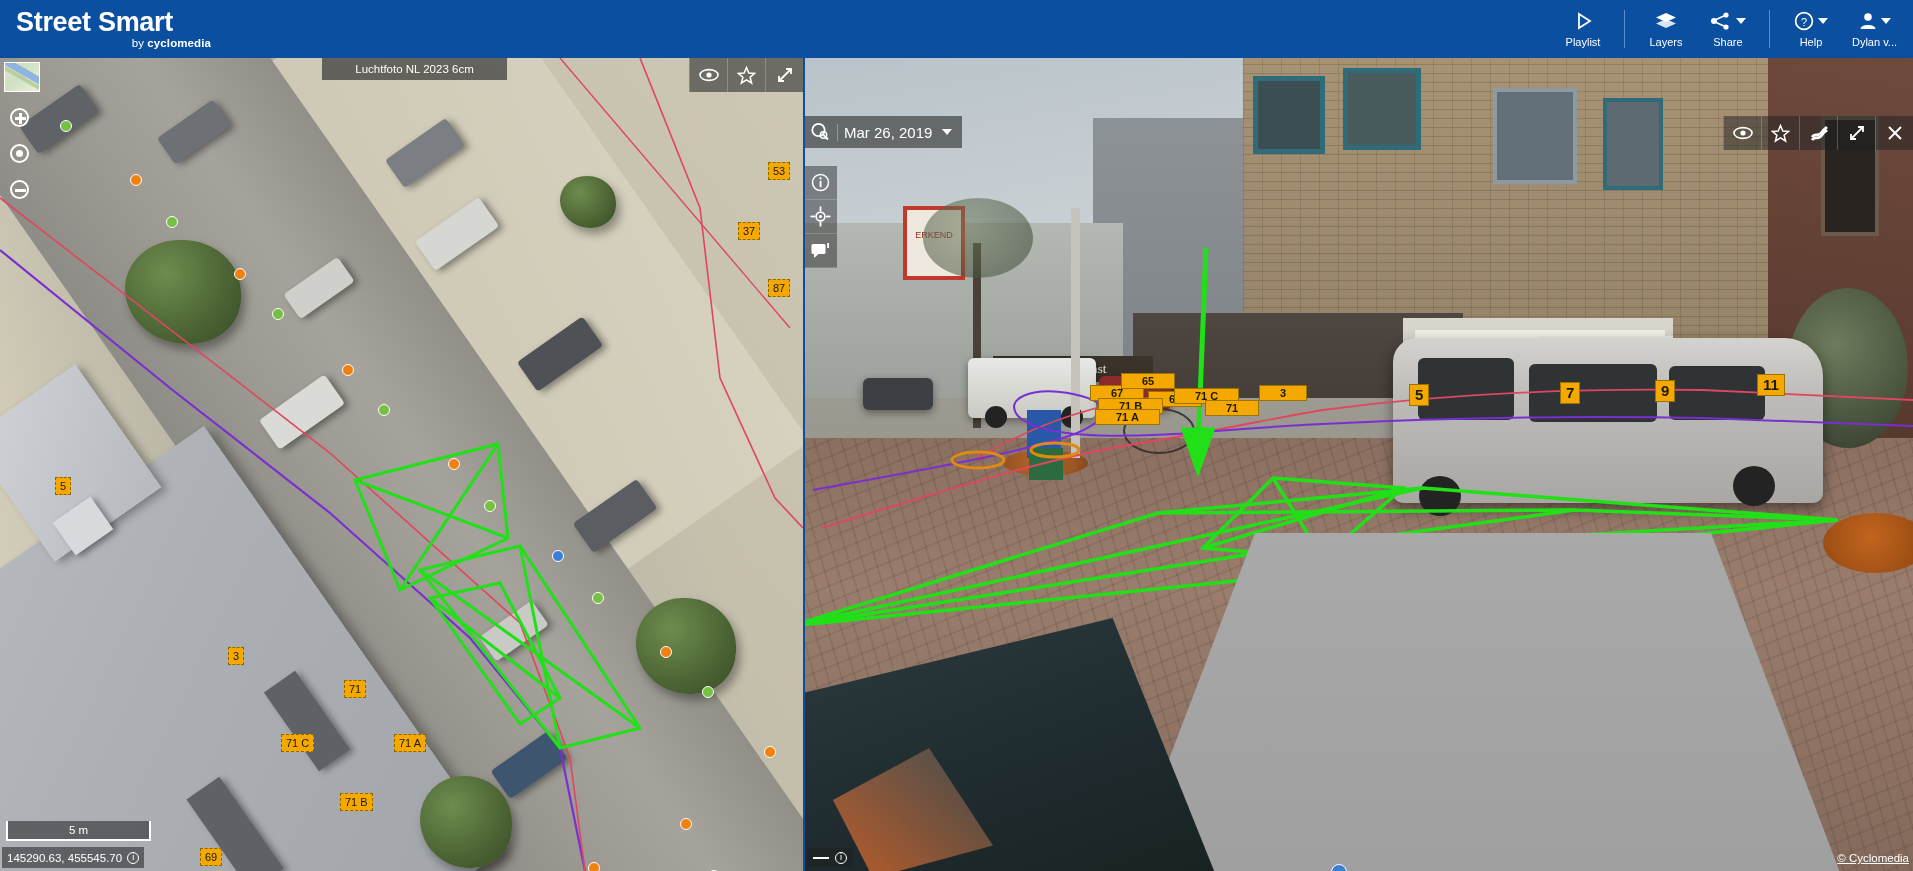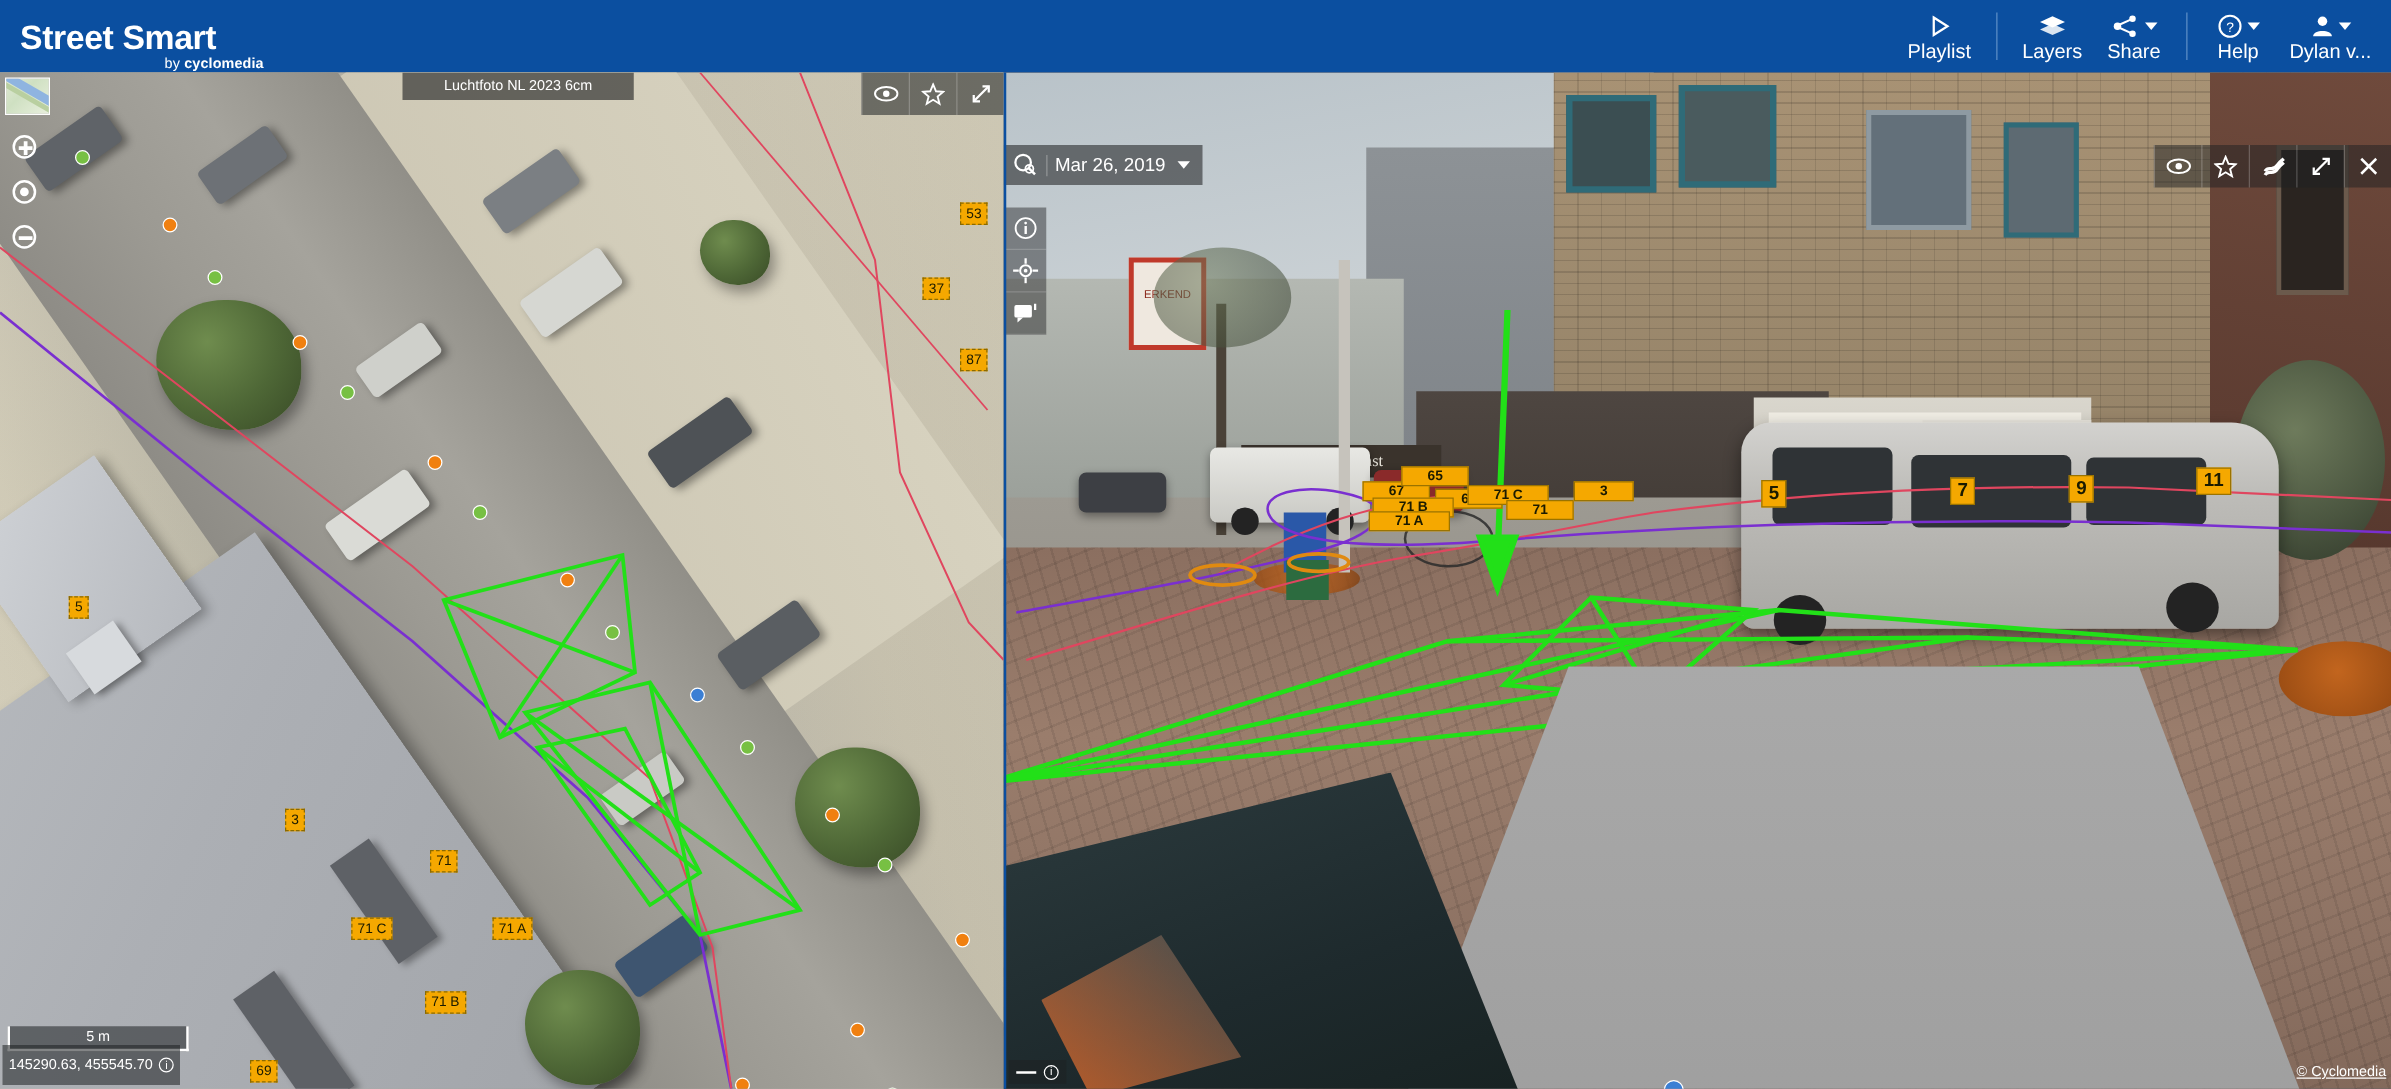--- a/index.html
+++ b/index.html
@@ -7,21 +7,21 @@
     width: 1913px; height: 871px;
     overflow: hidden;
     font-family: "Liberation Sans", sans-serif;
     background: #0b3f8f;
   }
 
   
   #topbar {
     position: absolute; left: 0; top: 0; width: 1913px; height: 58px;
     background: #0b4fa0;
-    display: flex; align-items: flex-end;
+    display: flex; align-items: center;
   }
   #logo-block { width: 215px; padding-left: 16px; }
   #logo-title {
     color: #ffffff; font-size: 27px; font-weight: bold; letter-spacing: -0.3px;
     line-height: 28px;
   }
   #logo-sub {
     color: #ffffff; font-size: 11.5px; text-align: right; padding-right: 4px;
     line-height: 14px; letter-spacing: 0.1px;
   }
@@ -59,21 +59,21 @@
   #toolgroup {
     position: absolute; right: 6px; top: 0; height: 58px;
     display: flex; align-items: center;
   }
   .tool {
     display: flex; flex-direction: column; align-items: center; justify-content: center;
     height: 58px; min-width: 62px; padding: 0 10px; cursor: pointer;
     color: #ffffff;
   }
   .tool .glyph { height: 26px; display: flex; align-items: center; gap: 3px; }
-  .tool .tlabel { font-size: 16px; line-height: 16px; }
+  .tool .tlabel { font-size: 11px; line-height: 16px; }
   .divider { width: 1px; height: 38px; background: #5d8ec6; margin: 0 10px; }
 
   
   #map-panel {
     position: absolute; left: 0; top: 58px; width: 803px; height: 813px;
     overflow: hidden; background: #9a9a90;
   }
   #street-panel {
     position: absolute; left: 803px; top: 58px; width: 1110px; height: 813px;
     overflow: hidden; background: #6b6b6b;
@@ -197,21 +197,21 @@
   }
 
   
   #scalebar {
     position: absolute; left: 6px; bottom: 30px; width: 145px; height: 20px;
     background: rgba(30,32,34,0.55); color: #ffffff;
     font-size: 11.5px; display: flex; align-items: center; justify-content: center;
     border-left: 2px solid #fff; border-right: 2px solid #fff; border-bottom: 2px solid #fff;
   }
   #coords {
-    position: absolute; left: 2px; bottom: 3px; height: 32px;
+    position: absolute; left: 2px; bottom: 3px; height: 21px;
     background: rgba(30,32,34,0.55); color: #ffffff;
     font-size: 11.5px; display: flex; align-items: center; gap: 5px; padding: 0 5px;
   }
 
   
   #sv-art { position: absolute; inset: 0; overflow: hidden; }
   .sky {
     position: absolute; left: 0; top: 0; width: 520px; height: 300px;
     background: linear-gradient(170deg,#b9c3c9 0%,#c9d0d4 55%,#d4d9da 100%);
   }

